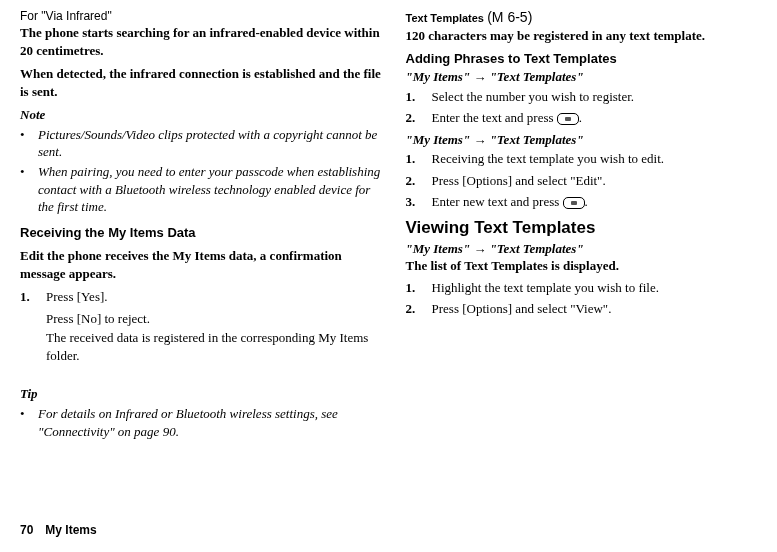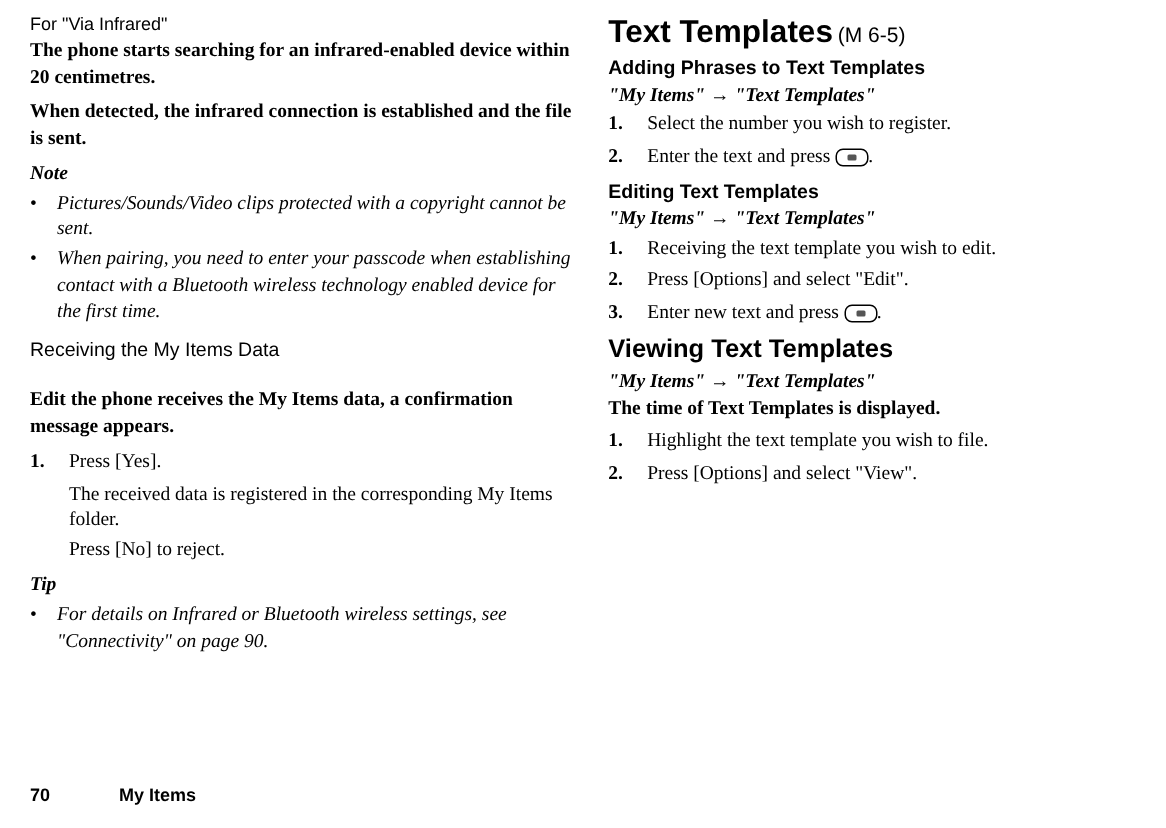--- a/index.html
+++ b/index.html
@@ -21,29 +21,29 @@
   }
   .col {
     flex: 1 1 50%;
   }
   .bold-sans {
     font-family: Arial, Helvetica, sans-serif;
     font-weight: bold;
   }
   .heading {
     font-family: Arial, Helvetica, sans-serif;
-    font-weight: normal;
+    font-weight: bold;
     font-size: 15px;
     margin-top: 6px;
-    margin-bottom: 16px;
+    margin-bottom: 6px;
   }
   .big-heading {
     font-family: Arial, Helvetica, sans-serif;
     font-weight: bold;
-    font-size: 21px;
+    font-size: 11px;
     margin-bottom: 2px;
   }
   .italic-bold {
     font-style: italic;
     font-weight: bold;
   }
   .bullet-list, .num-list {
     margin: 2px 0 4px 0;
     padding-left: 0;
   }
@@ -101,24 +101,24 @@
   }
   .footer {
     position: absolute;
     left: 20px;
     bottom: 14px;
     font-family: Arial, Helvetica, sans-serif;
     font-weight: bold;
     font-size: 12px;
   }
   .footer .pnum {
-    margin-right: 46px;
+    margin-right: 12px;
   }
   p { margin: 0 0 6px 0; font-weight: bold; }
-  .mt { margin-top: 6px; }
+  .mt { margin-top: 21px; }
 </style>
 </head>
 <body>
 
 <div class="page">
   <div class="col">
     <div style="font-family:Arial,Helvetica,sans-serif;font-size:12px;">For "Via Infrared"</div>
     <p>The phone starts searching for an infrared-enabled device within 20 centimetres.</p>
     <p>When detected, the infrared connection is established and the file is sent.</p>
 
@@ -136,56 +136,56 @@
 
     <div class="heading" style="font-size:13px;margin-top:8px;">Receiving the My Items Data</div>
     <p>Edit the phone receives the My Items data, a confirmation message appears.</p>
 
     <div class="num-list">
       <div class="num-row">
         <div class="num">1.</div>
         <div class="content">Press [Yes].</div>
       </div>
     </div>
+    <div class="indent">Press [No] to reject.</div>
     <div class="indent">The received data is registered in the corresponding My Items folder.</div>
-    <div class="indent">Press [No] to reject.</div>
 
     <div class="italic-bold mt">Tip</div>
     <div class="bullet-list">
       <div class="bullet-row">
         <div class="marker">•</div>
         <div class="content">For details on Infrared or Bluetooth wireless settings, see "Connectivity" on page 90.</div>
       </div>
     </div>
   </div>
 
   <div class="col">
     <div>
       <span class="big-heading">Text Templates</span>
       <span style="font-family:Arial,Helvetica,sans-serif;font-size:14px;"> <span>(M 6-5)</span></span>
     </div>
+    <p>120 characters may be registered in any text template.</p>
 
     <div class="bold-sans" style="font-size:13px;">Adding Phrases to Text Templates</div>
     <div class="italic-bold">
       <span>"My Items"</span> <span class="arrow">→</span> <span>"Text Templates"</span>
     </div>
     <div class="num-list">
       <div class="num-row">
         <div class="num">1.</div>
         <div class="content">Select the number you wish to register.</div>
       </div>
       <div class="num-row">
         <div class="num">2.</div>
         <div class="content">
           <span>Enter the text and press </span><span class="btn-icon"></span><span>.</span>
         </div>
       </div>
     </div>
 
-    <div class="bold-sans" style="font-size:13px;margin-top:6px;">Editing Text Templates</div>
     <div class="italic-bold">
       <span>"My Items"</span> <span class="arrow">→</span> <span>"Text Templates"</span>
     </div>
     <div class="num-list">
       <div class="num-row">
         <div class="num">1.</div>
         <div class="content">Receiving the text template you wish to edit.</div>
       </div>
       <div class="num-row">
         <div class="num">2.</div>
@@ -196,21 +196,21 @@
         <div class="content">
           <span>Enter new text and press </span><span class="btn-icon"></span><span>.</span>
         </div>
       </div>
     </div>
 
     <div class="bold-sans" style="font-size:17px;margin-top:6px;">Viewing Text Templates</div>
     <div class="italic-bold">
       <span>"My Items"</span> <span class="arrow">→</span> <span>"Text Templates"</span>
     </div>
-    <p style="margin-bottom:4px;">The time of Text Templates is displayed.</p>
+    <p style="margin-bottom:4px;">The list of Text Templates is displayed.</p>
     <div class="num-list">
       <div class="num-row">
         <div class="num">1.</div>
         <div class="content">Highlight the text template you wish to file.</div>
       </div>
       <div class="num-row">
         <div class="num">2.</div>
         <div class="content">Press [Options] and select "View".</div>
       </div>
     </div>

